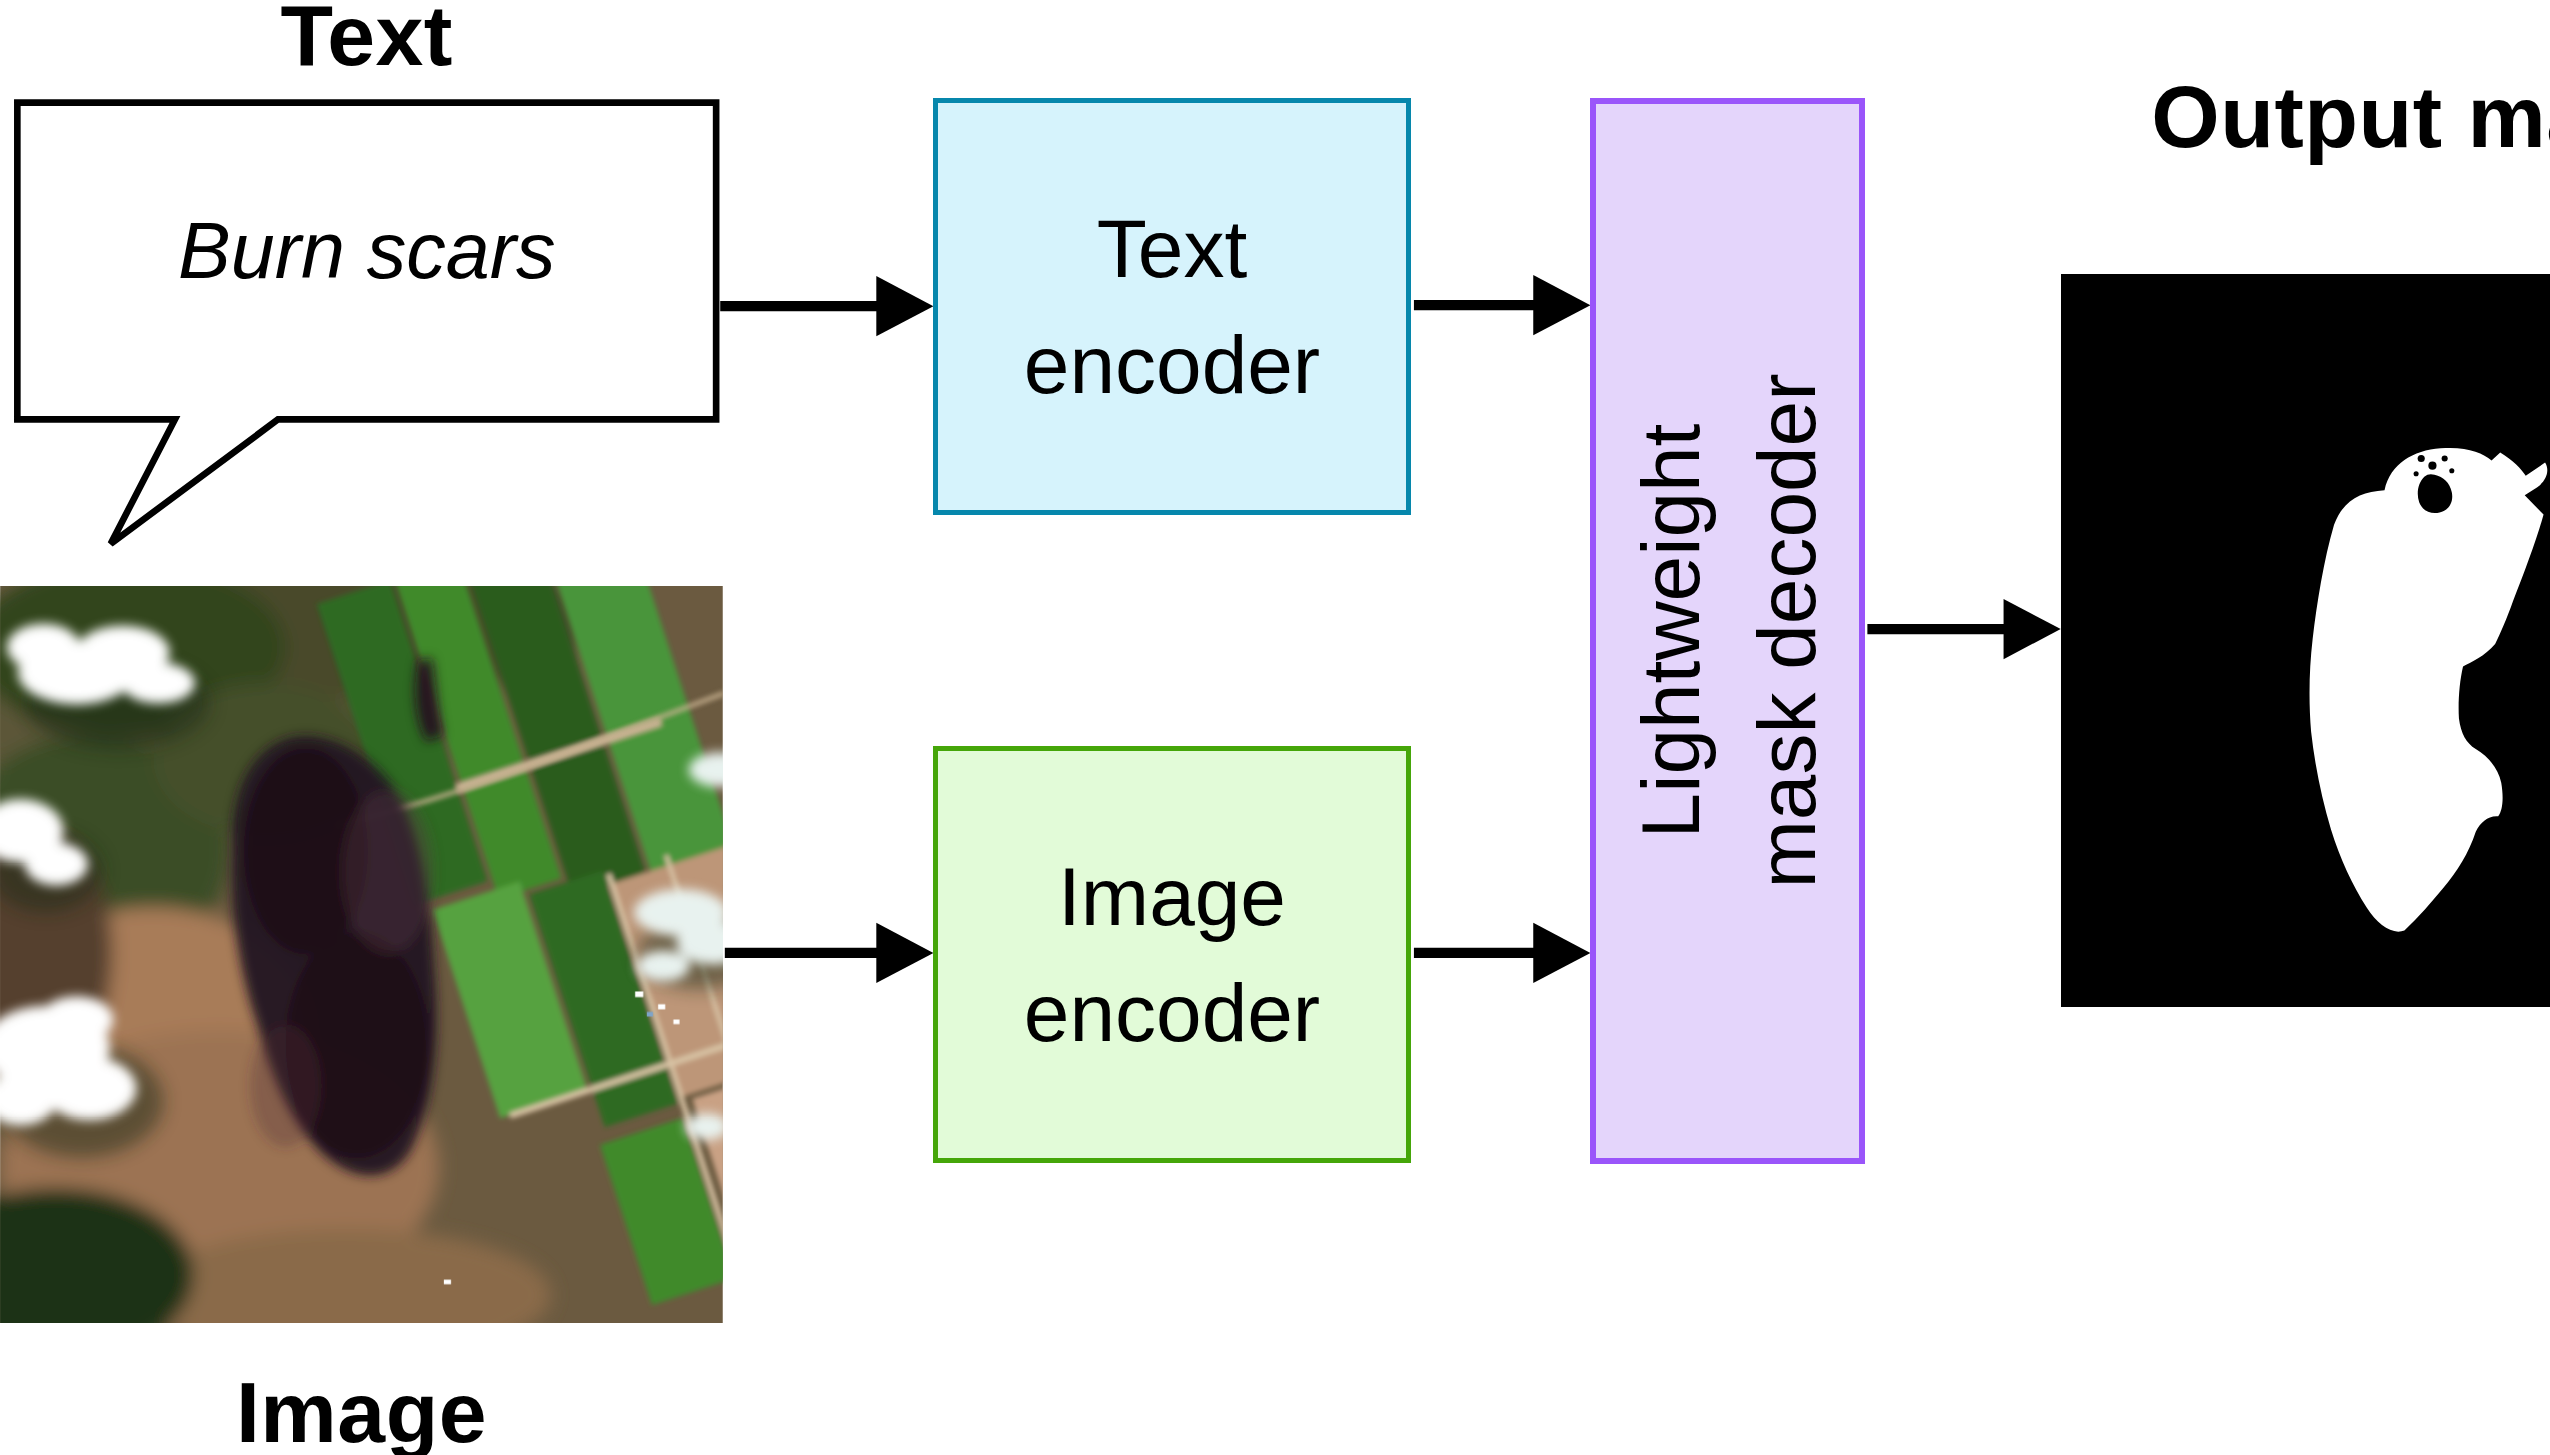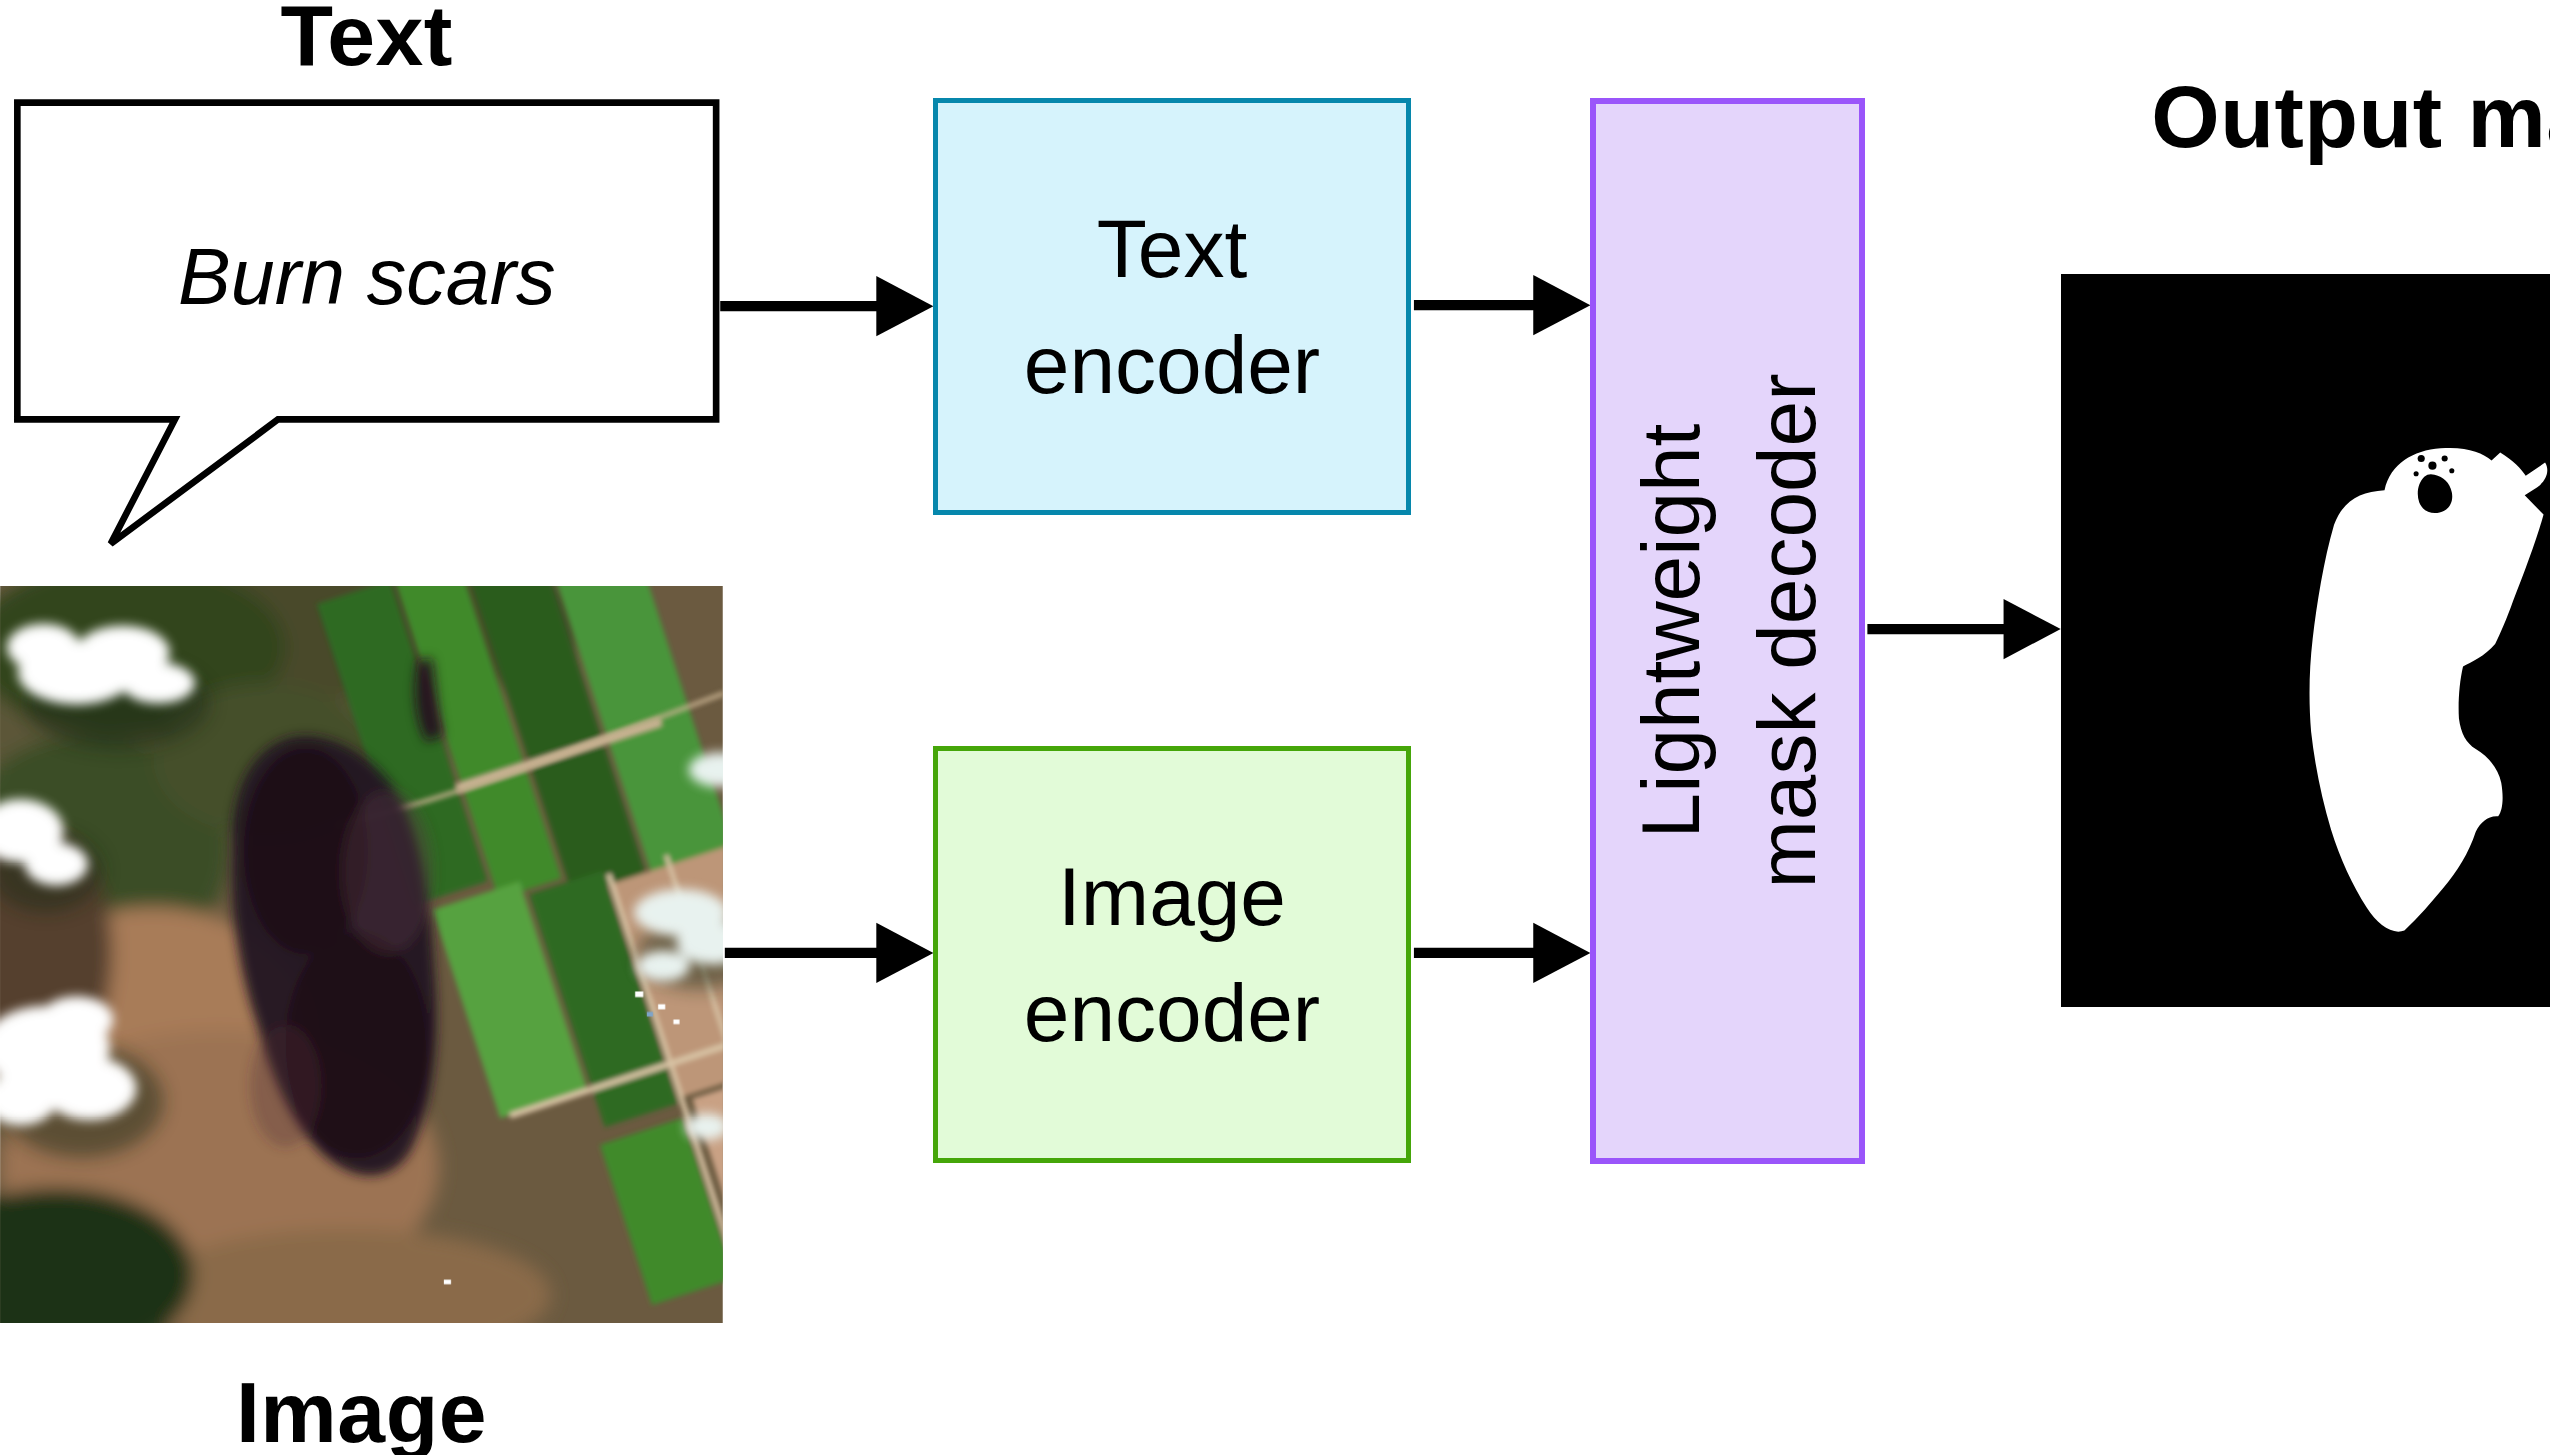--- a/index.html
+++ b/index.html
@@ -52,21 +52,21 @@
         <polygon points="3118,1868 3006,1809 3006,1927" stroke="none"></polygon>
       </g>
 
       <g>
         <line x1="3661" y1="1233" x2="3932" y2="1233" stroke-width="20"></line>
         <polygon points="4040,1233 3928,1174 3928,1292" stroke="none"></polygon>
       </g>
     </g>
   </svg>
 
-  <div class="abs bubble-text-wrap" style="left:14.3px;top:115px;width:705px;height:323px;">
+  <div class="abs bubble-text-wrap" style="left:14.3px;top:89px;width:705px;height:323px;">
     <span class="bubble-text">Burn scars</span>
   </div>
 
   <svg class="abs" style="left:0;top:586px;" width="723" height="737" viewBox="0 0 1417 1445">
     <defs>
       <filter id="b18" x="-40%" y="-40%" width="180%" height="180%">
           <feGaussianBlur stdDeviation="18"></feGaussianBlur>
         </filter>
       <filter id="b10" x="-40%" y="-40%" width="180%" height="180%">
           <feGaussianBlur stdDeviation="10"></feGaussianBlur>

